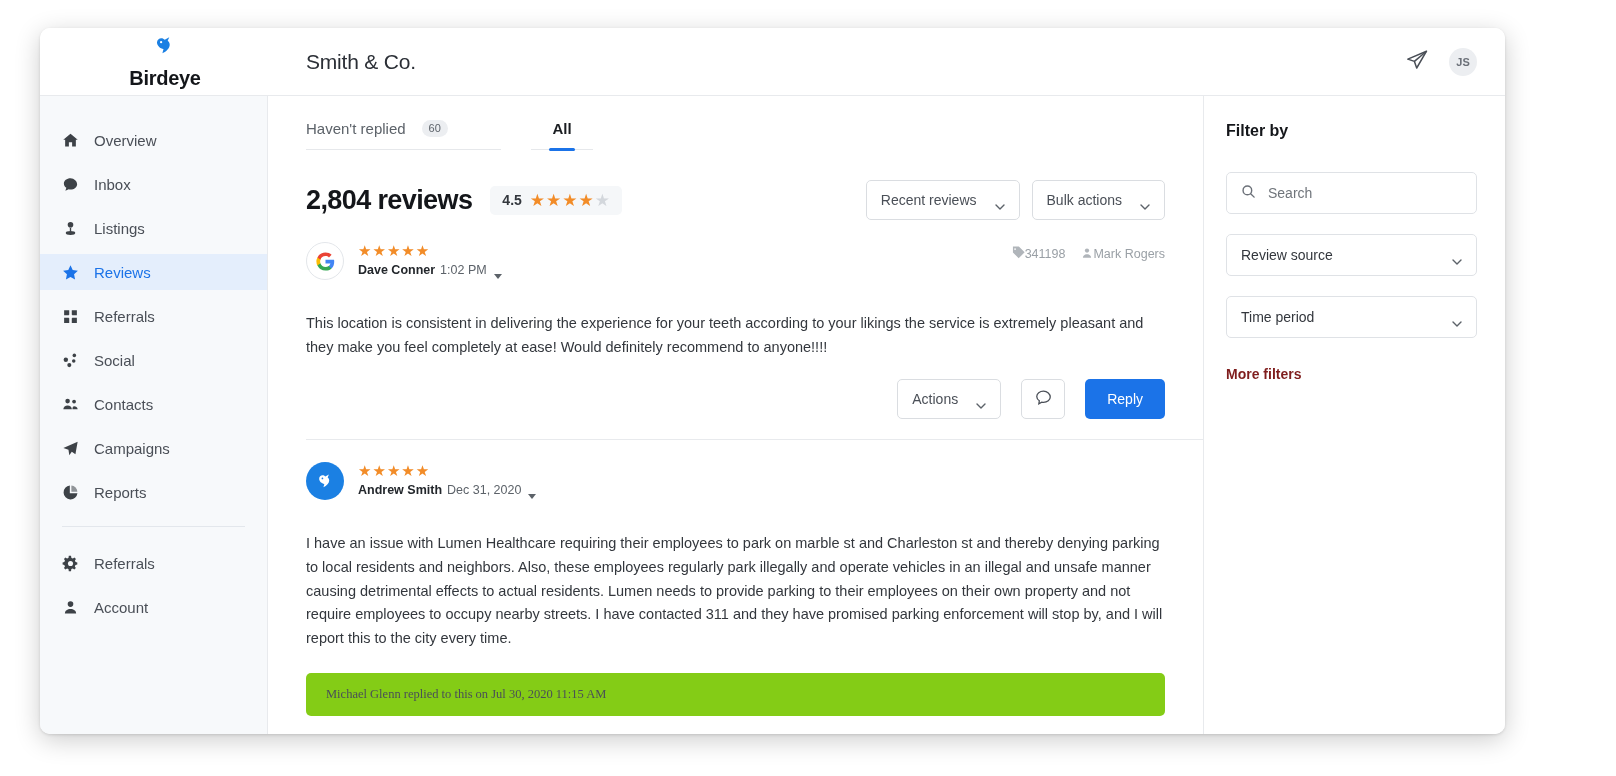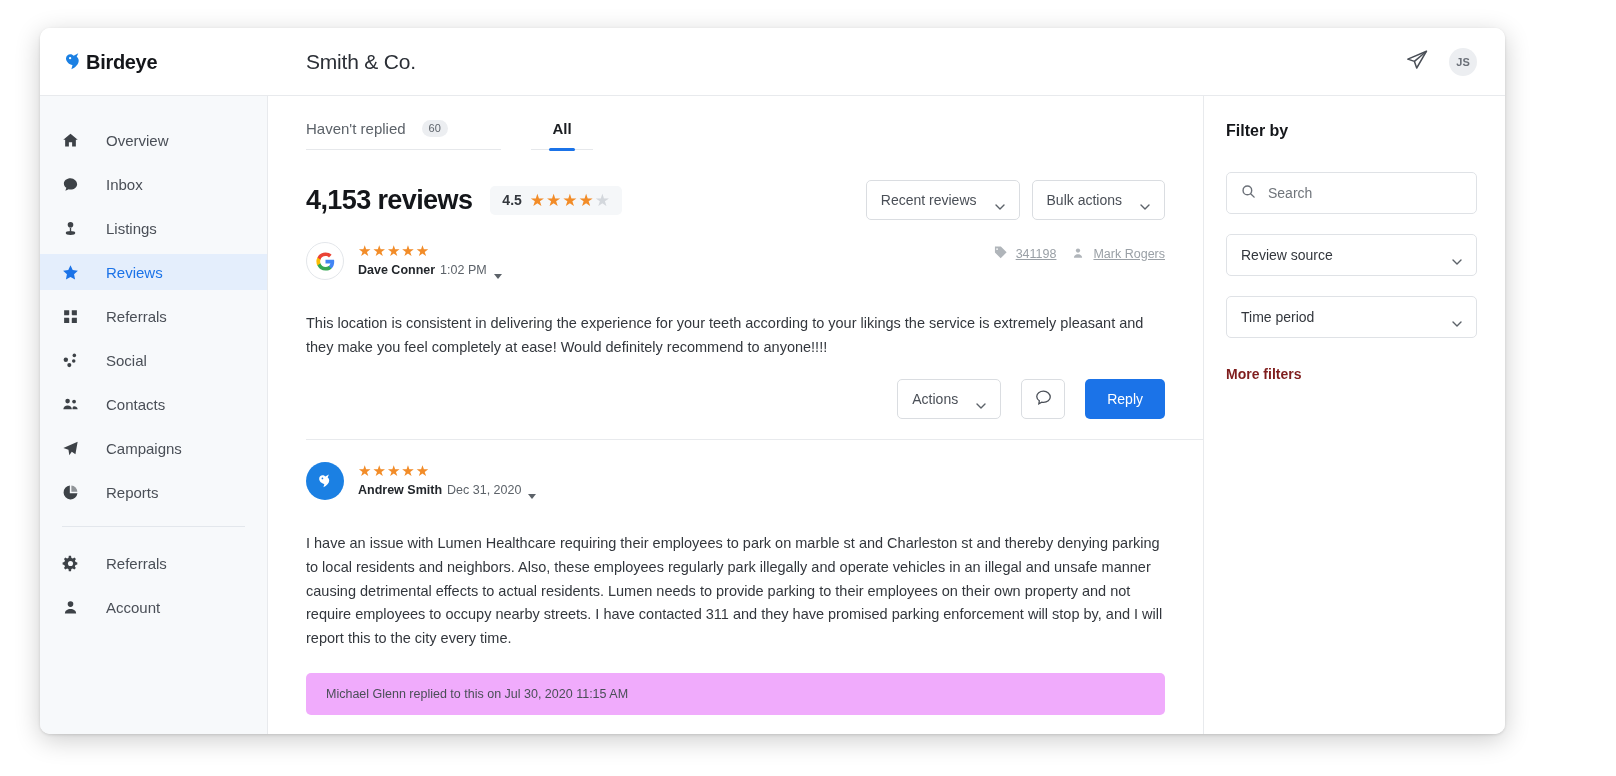--- a/index.html
+++ b/index.html
@@ -25,22 +25,24 @@
     height: 68px;
     flex: 0 0 68px;
     display: flex;
     align-items: center;
     border-bottom: 1px solid #e8eaed;
     background: #fff;
   }
   .brand {
     width: 228px;
     display: flex;
-    align-items: flex-end;
+    align-items: center;
+    gap: 9px;
     padding-left: 22px;
+    flex-direction: column;
   }
   .brand-logo { width: 24px; height: 24px; display:block; }
   .brand-name {
     font-size: 20px;
     font-weight: bold;
     color: #14161a;
     letter-spacing: -0.3px;
   }
   .account-title {
     font-size: 21px;
@@ -73,21 +75,21 @@
     width: 228px;
     flex: 0 0 228px;
     background: #f7f9fb;
     border-right: 1px solid #e8eaed;
     padding-top: 26px;
   }
   .nav-item {
     height: 36px;
     display: flex;
     align-items: center;
-    gap: 27px;
+    gap: 15px;
     padding-left: 22px;
     margin: 0 0 8px 0;
     color: #4a4f57;
     font-size: 15px;
     cursor: pointer;
   }
   .nav-item .ic { width: 17px; height: 17px; display:flex; align-items:center; justify-content:center; flex:0 0 17px; }
   .nav-item .ic svg { display:block; }
   .nav-item.active {
     background: #e4eefc;
@@ -208,21 +210,21 @@
   .caret { width: 8px; height: 5px; display:block; margin-left: 2px; }
   .rv-right {
     margin-left: auto;
     display: flex;
     align-items: center;
     gap: 16px;
     color: #9aa0a6;
     font-size: 12.5px;
     padding-top: 4px;
   }
-  .rv-right .grp { display: flex; align-items: center; gap: 9px; text-decoration: underline; }
+  .rv-right .grp { display: flex; align-items: center; gap: 0; }
   .rv-text {
     margin-top: 32px;
     font-size: 14.5px;
     line-height: 1.63;
     color: #33373d;
     max-width: 862px;
   }
   .rv-actions {
     margin-top: 20px;
     display: flex;
@@ -244,26 +246,27 @@
     color: #fff;
     border: none;
     border-radius: 5px;
     font-size: 14px;
     padding: 0 22px;
     cursor: pointer;
     font-family: "Liberation Sans", sans-serif;
   }
   .reply-box {
     margin-top: 22px;
-    background: #f0abfc;
+    background: #84cc16;
     border-radius: 5px;
     padding: 14px 20px;
     font-size: 12.5px;
     color: #4a4f57;
     max-width: 862px;
+    font-family: Liberation Serif, serif;
   }
   
   .filters {
     width: 302px;
     flex: 0 0 302px;
     border-left: 1px solid #e8eaed;
     padding: 26px 28px 4px 22px;
     background: #fff;
   }
   .filters-title {
@@ -463,21 +466,21 @@
         <div class="tab t1">
           <span>Haven't replied</span>
           <span class="tab-badge">60</span>
         </div>
         <div class="tab t2 active">
           <span>All</span>
         </div>
       </div>
 
       <div class="reviews-head">
-        <div class="reviews-count">4,153 reviews</div>
+        <div class="reviews-count">2,804 reviews</div>
         <div class="rating-pill">
           <span class="rating-num">4.5</span>
           <span class="stars">
             <span>★</span>
               <span>★</span>
               <span>★</span>
               <span>★</span>
               <span class="empty">★</span>
           </span>
         </div>

